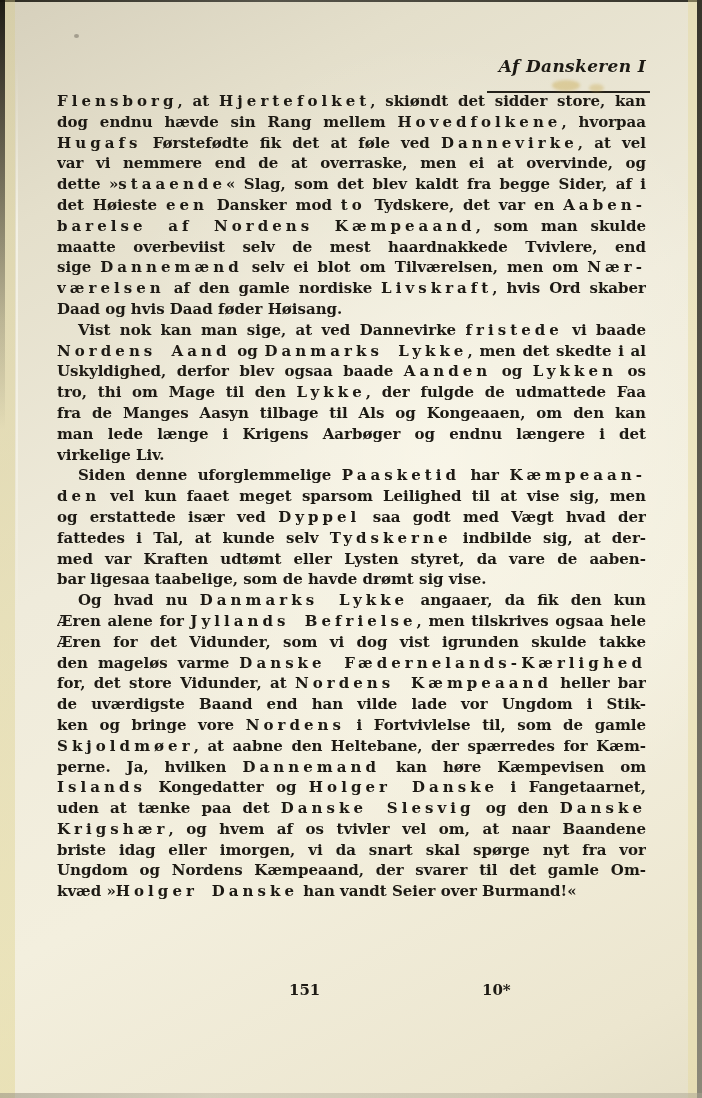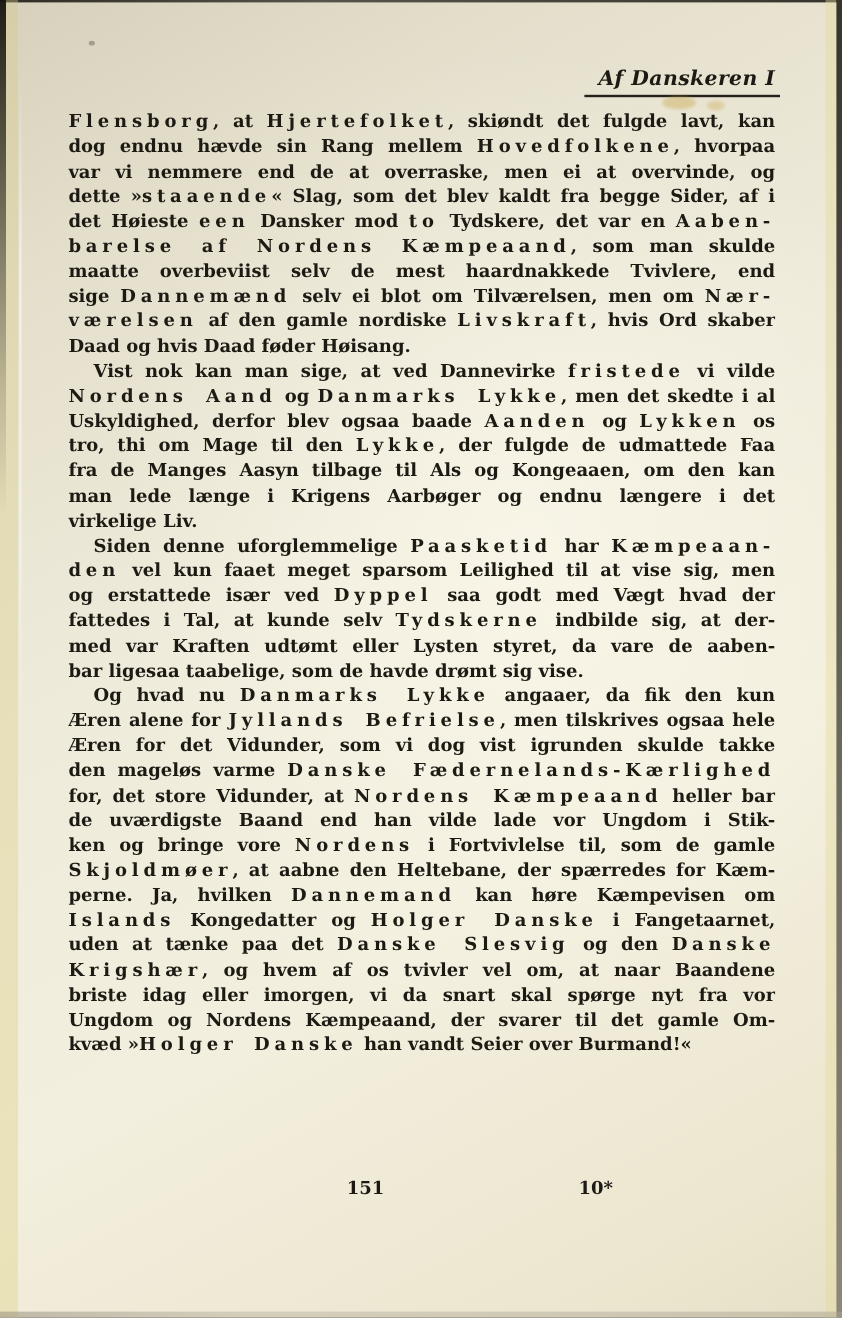--- a/index.html
+++ b/index.html
@@ -48,21 +48,21 @@
   .stain { position: absolute; border-radius: 50%; filter: blur(1.5px); }
   .stain-a { left: 552px; top: 80px; width: 28px; height: 11px; background: rgba(196,162,62,0.38); }
   .stain-b { left: 589px; top: 84px; width: 15px; height: 8px; background: rgba(196,162,62,0.32); }
   .stain-c { left: 74px; top: 34px; width: 5px; height: 4px; background: rgba(110,104,92,0.5); filter: blur(0.5px); }
 
   .running-header {
     position: absolute; top: 56px; right: 52px;
     font-style: italic; font-weight: 700;
     font-size: 17px; color: #1d1a14;
     border-bottom: 2px solid #24211a;
-    padding: 0 4px 3px 12px;
+    padding: 0 4px 15px 12px;
     letter-spacing: 0.02em;
   }
   .text-block {
     position: absolute; left: 57px; top: 91px; width: 589px;
     color: #1d1a14;
     font-size: 15px; font-weight: 700;
   }
   .paragraph { margin: 0; }
   .line {
     height: 20.8px; line-height: 20.8px;
@@ -83,33 +83,34 @@
   }
 </style>
 </head>
 <body>
 
 <div class="page">
   <div class="running-header">Af Danskeren I</div>
 
   <div class="text-block">
       <div class="paragraph">
-        <div class="line"><span class="sp">Flensborg</span><span>, at </span><span class="sp">Hjertefolket</span><span>, skiøndt det fulgde lavt, kan</span></div>
+        <div class="line"><span class="sp">Flensborg</span><span>, at </span><span class="sp">Hjertefolket</span><span>, skiøndt det sidder store, kan</span></div>
         <div class="line"><span>dog endnu hævde sin Rang mellem </span><span class="sp">Hovedfolkene</span><span>, hvorpaa</span></div>
+        <div class="line"><span class="sp">Hugafs</span><span> Førstefødte fik det at føle ved </span><span class="sp">Dannevirke</span><span>, at vel</span></div>
         <div class="line"><span>var vi nemmere end de at overraske, men ei at overvinde, og</span></div>
         <div class="line"><span>dette »</span><span class="sp">staaende</span><span>« Slag, som det blev kaldt fra begge Sider, af i</span></div>
         <div class="line"><span>det Høieste </span><span class="sp">een</span><span> Dansker mod </span><span class="sp">to</span><span> Tydskere, det var en </span><span class="sp">Aaben-</span></div>
         <div class="line"><span class="sp">barelse af Nordens Kæmpeaand</span><span>, som man skulde tænke,</span></div>
         <div class="line"><span>maatte overbeviist selv de mest haardnakkede Tvivlere, end</span></div>
         <div class="line"><span>sige </span><span class="sp">Dannemænd</span><span> selv ei blot om Tilværelsen, men om </span><span class="sp">Nær-</span></div>
         <div class="line"><span class="sp">værelsen</span><span> af den gamle nordiske </span><span class="sp">Livskraft</span><span>, hvis Ord skaber</span></div>
         <div class="line para-end"><span>Daad og hvis Daad føder Høisang.</span></div>
       </div>
       <div class="paragraph">
-        <div class="line indent"><span>Vist nok kan man sige, at ved Dannevirke </span><span class="sp">fristede</span><span> vi vilde</span></div>
+        <div class="line indent"><span>Vist nok kan man sige, at ved Dannevirke </span><span class="sp">fristede</span><span> vi baade</span></div>
         <div class="line"><span class="sp">Nordens Aand</span><span> og </span><span class="sp">Danmarks Lykke</span><span>, men det skedte i al</span></div>
         <div class="line"><span>Uskyldighed, derfor blev ogsaa baade </span><span class="sp">Aanden</span><span> og </span><span class="sp">Lykken</span><span> os</span></div>
         <div class="line"><span>tro, thi om Mage til den </span><span class="sp">Lykke</span><span>, der fulgde de udmattede Faa</span></div>
         <div class="line"><span>fra de Manges Aasyn tilbage til Als og Kongeaaen, om den kan</span></div>
         <div class="line"><span>man lede længe i Krigens Aarbøger og endnu længere i det</span></div>
         <div class="line para-end"><span>virkelige Liv.</span></div>
       </div>
       <div class="paragraph">
         <div class="line indent"><span>Siden denne uforglemmelige </span><span class="sp">Paasketid</span><span> har </span><span class="sp">Kæmpeaan-</span></div>
         <div class="line"><span class="sp">den</span><span> vel kun faaet meget sparsom Leilighed til at vise sig, men</span></div>

